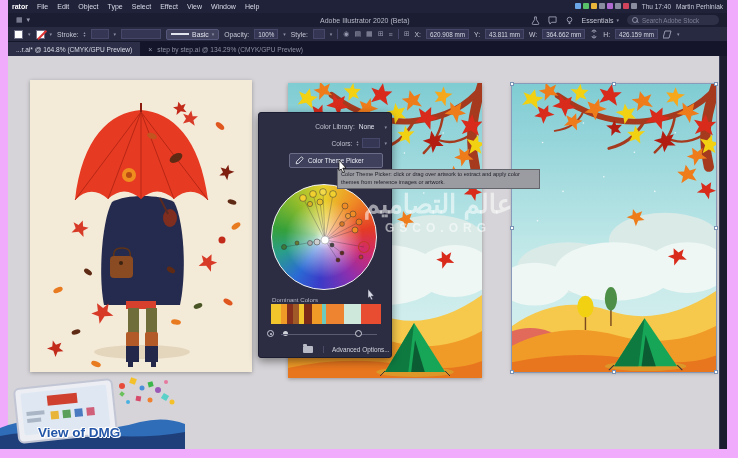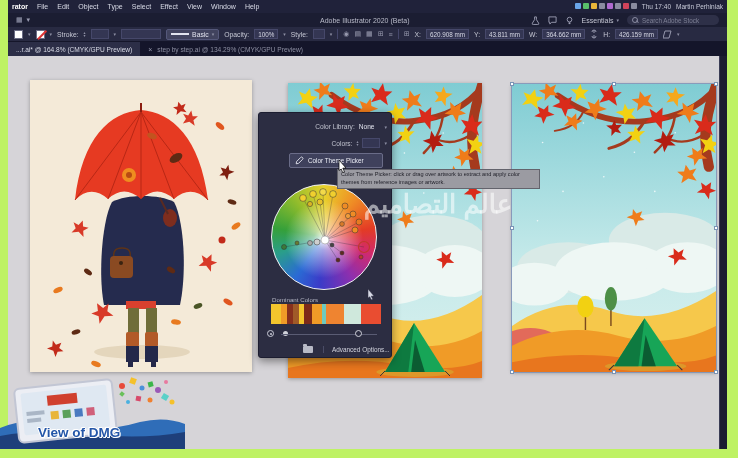--- a/index.html
+++ b/index.html
@@ -1,18 +1,18 @@
 <!DOCTYPE html>
 <html><head>
 <meta charset="utf-8">
 <style>
   * { margin:0; padding:0; box-sizing:border-box; }
   html,body { width:738px; height:458px; background:#000; overflow:hidden;
     font-family:"Liberation Sans", sans-serif; }
-  .stage { position:relative; width:738px; height:458px; background:#bef264; }
+  .stage { position:relative; width:738px; height:458px; background:#f0abfc; }
   .screen { position:absolute; left:8px; top:0; width:719px; height:449px; background:#d6d4d8; overflow:hidden; }
 
   
   .menubar { position:absolute; left:0; top:0; width:100%; height:13px; background:#20223a;
     display:flex; align-items:center; font-size:7px; color:#d8dae6; padding:0 4px; gap:9px; }
   .menubar .app-partial { font-weight:bold; color:#fff; }
   .menubar-right { margin-left:auto; display:flex; align-items:center; gap:5px; }
   .status-icon { width:6px; height:6px; border-radius:1px; display:inline-block; }
   .menu-meta { font-size:6.5px; color:#c8cad8; white-space:nowrap; }
 
@@ -488,20 +488,21 @@
     </div>
 
     <div class="tooltip">Color Theme Picker: click or drag over artwork to extract and apply color themes from reference images or artwork.</div>
 
     <svg class="cursor" width="9" height="13" viewBox="0 0 9 13">
       <path d="M1,0 L8,8 L4.8,8.2 L6.5,11.8 L4.7,12.5 L3.2,9 L1,10.5 Z" fill="#fff" stroke="#000" stroke-width=".7"></path>
     </svg>
 
     <div class="watermark">
       <div class="wm-ar">عالم التصاميم</div>
+      <div class="wm-lat">GSCO.ORG</div>
     </div>
   </div>
 </div>
 
 <div class="logo">
   <svg width="185" height="80" viewBox="0 0 185 80">
     <path d="M0,56 Q30,44 60,52 Q100,62 140,50 Q165,44 185,52 L185,77 L0,77 Z" fill="#2f6db8"></path>
     <path d="M0,64 Q40,56 90,62 Q140,68 185,60 L185,77 L0,77 Z" fill="#1e3f7a"></path>
     <g transform="rotate(-6 65 35)">
       <rect x="16" y="12" width="98" height="54" rx="5" fill="#eceef4" stroke="#c2c6d4" stroke-width="2"></rect>

